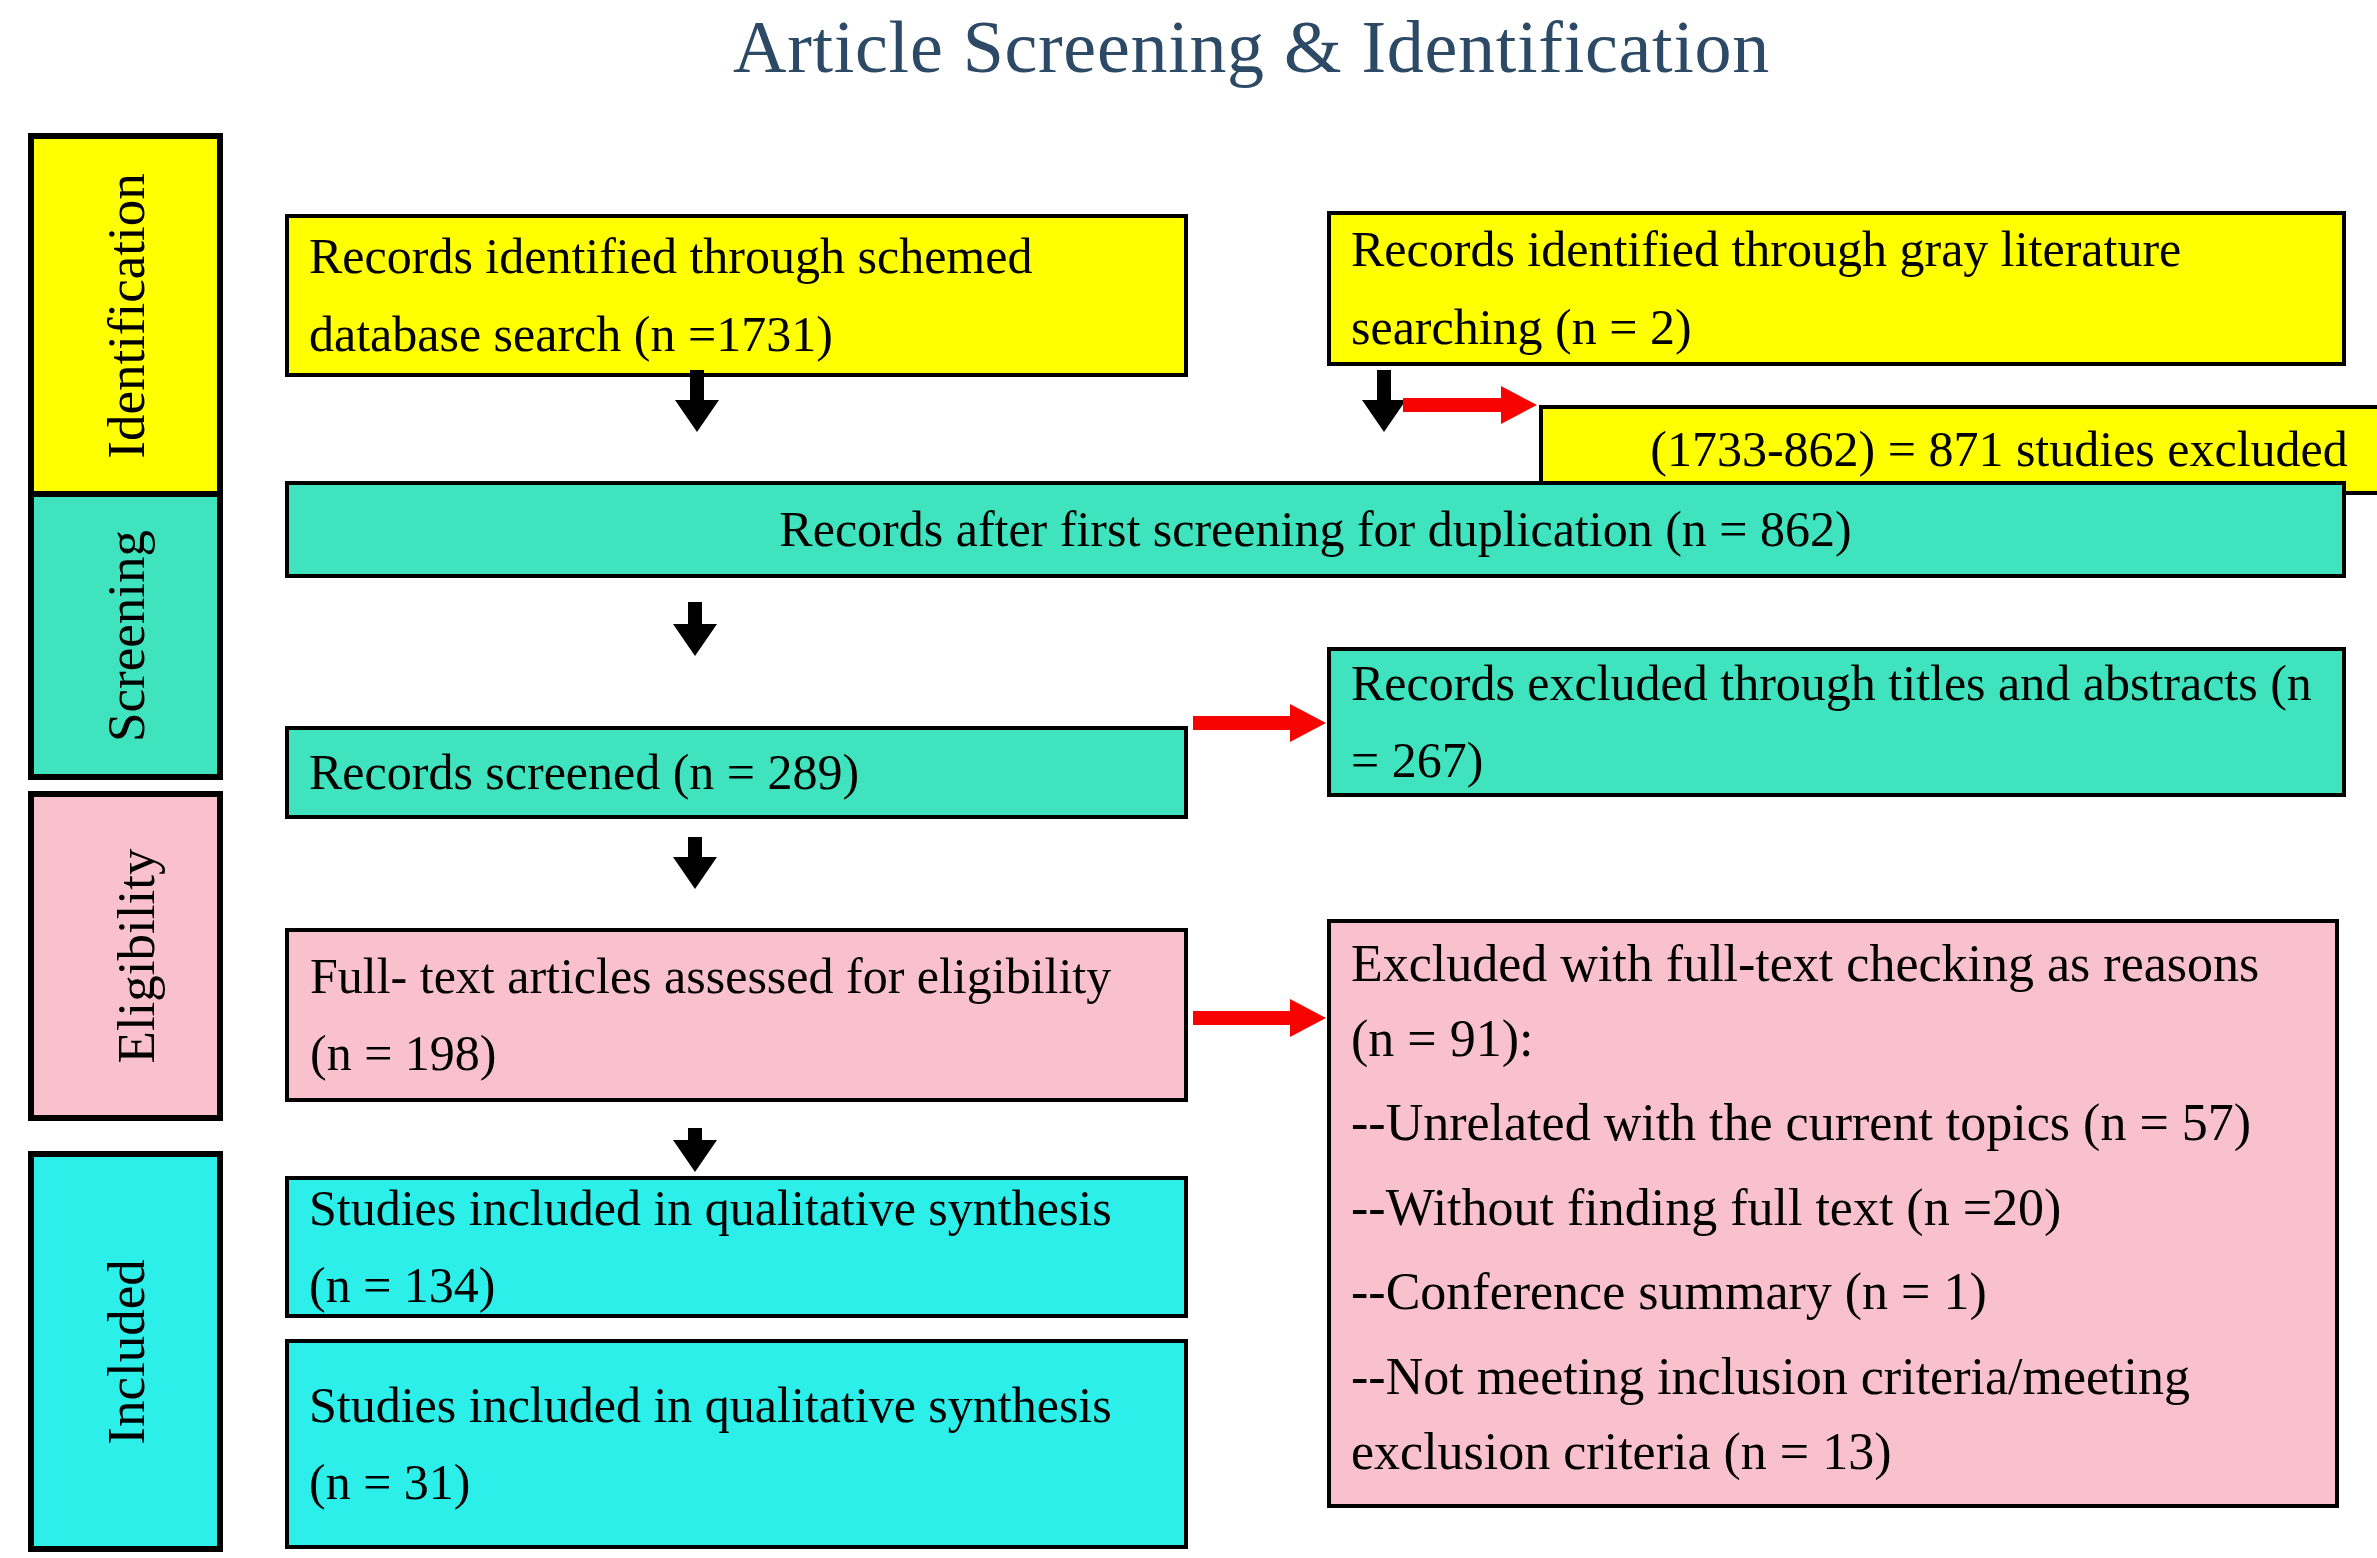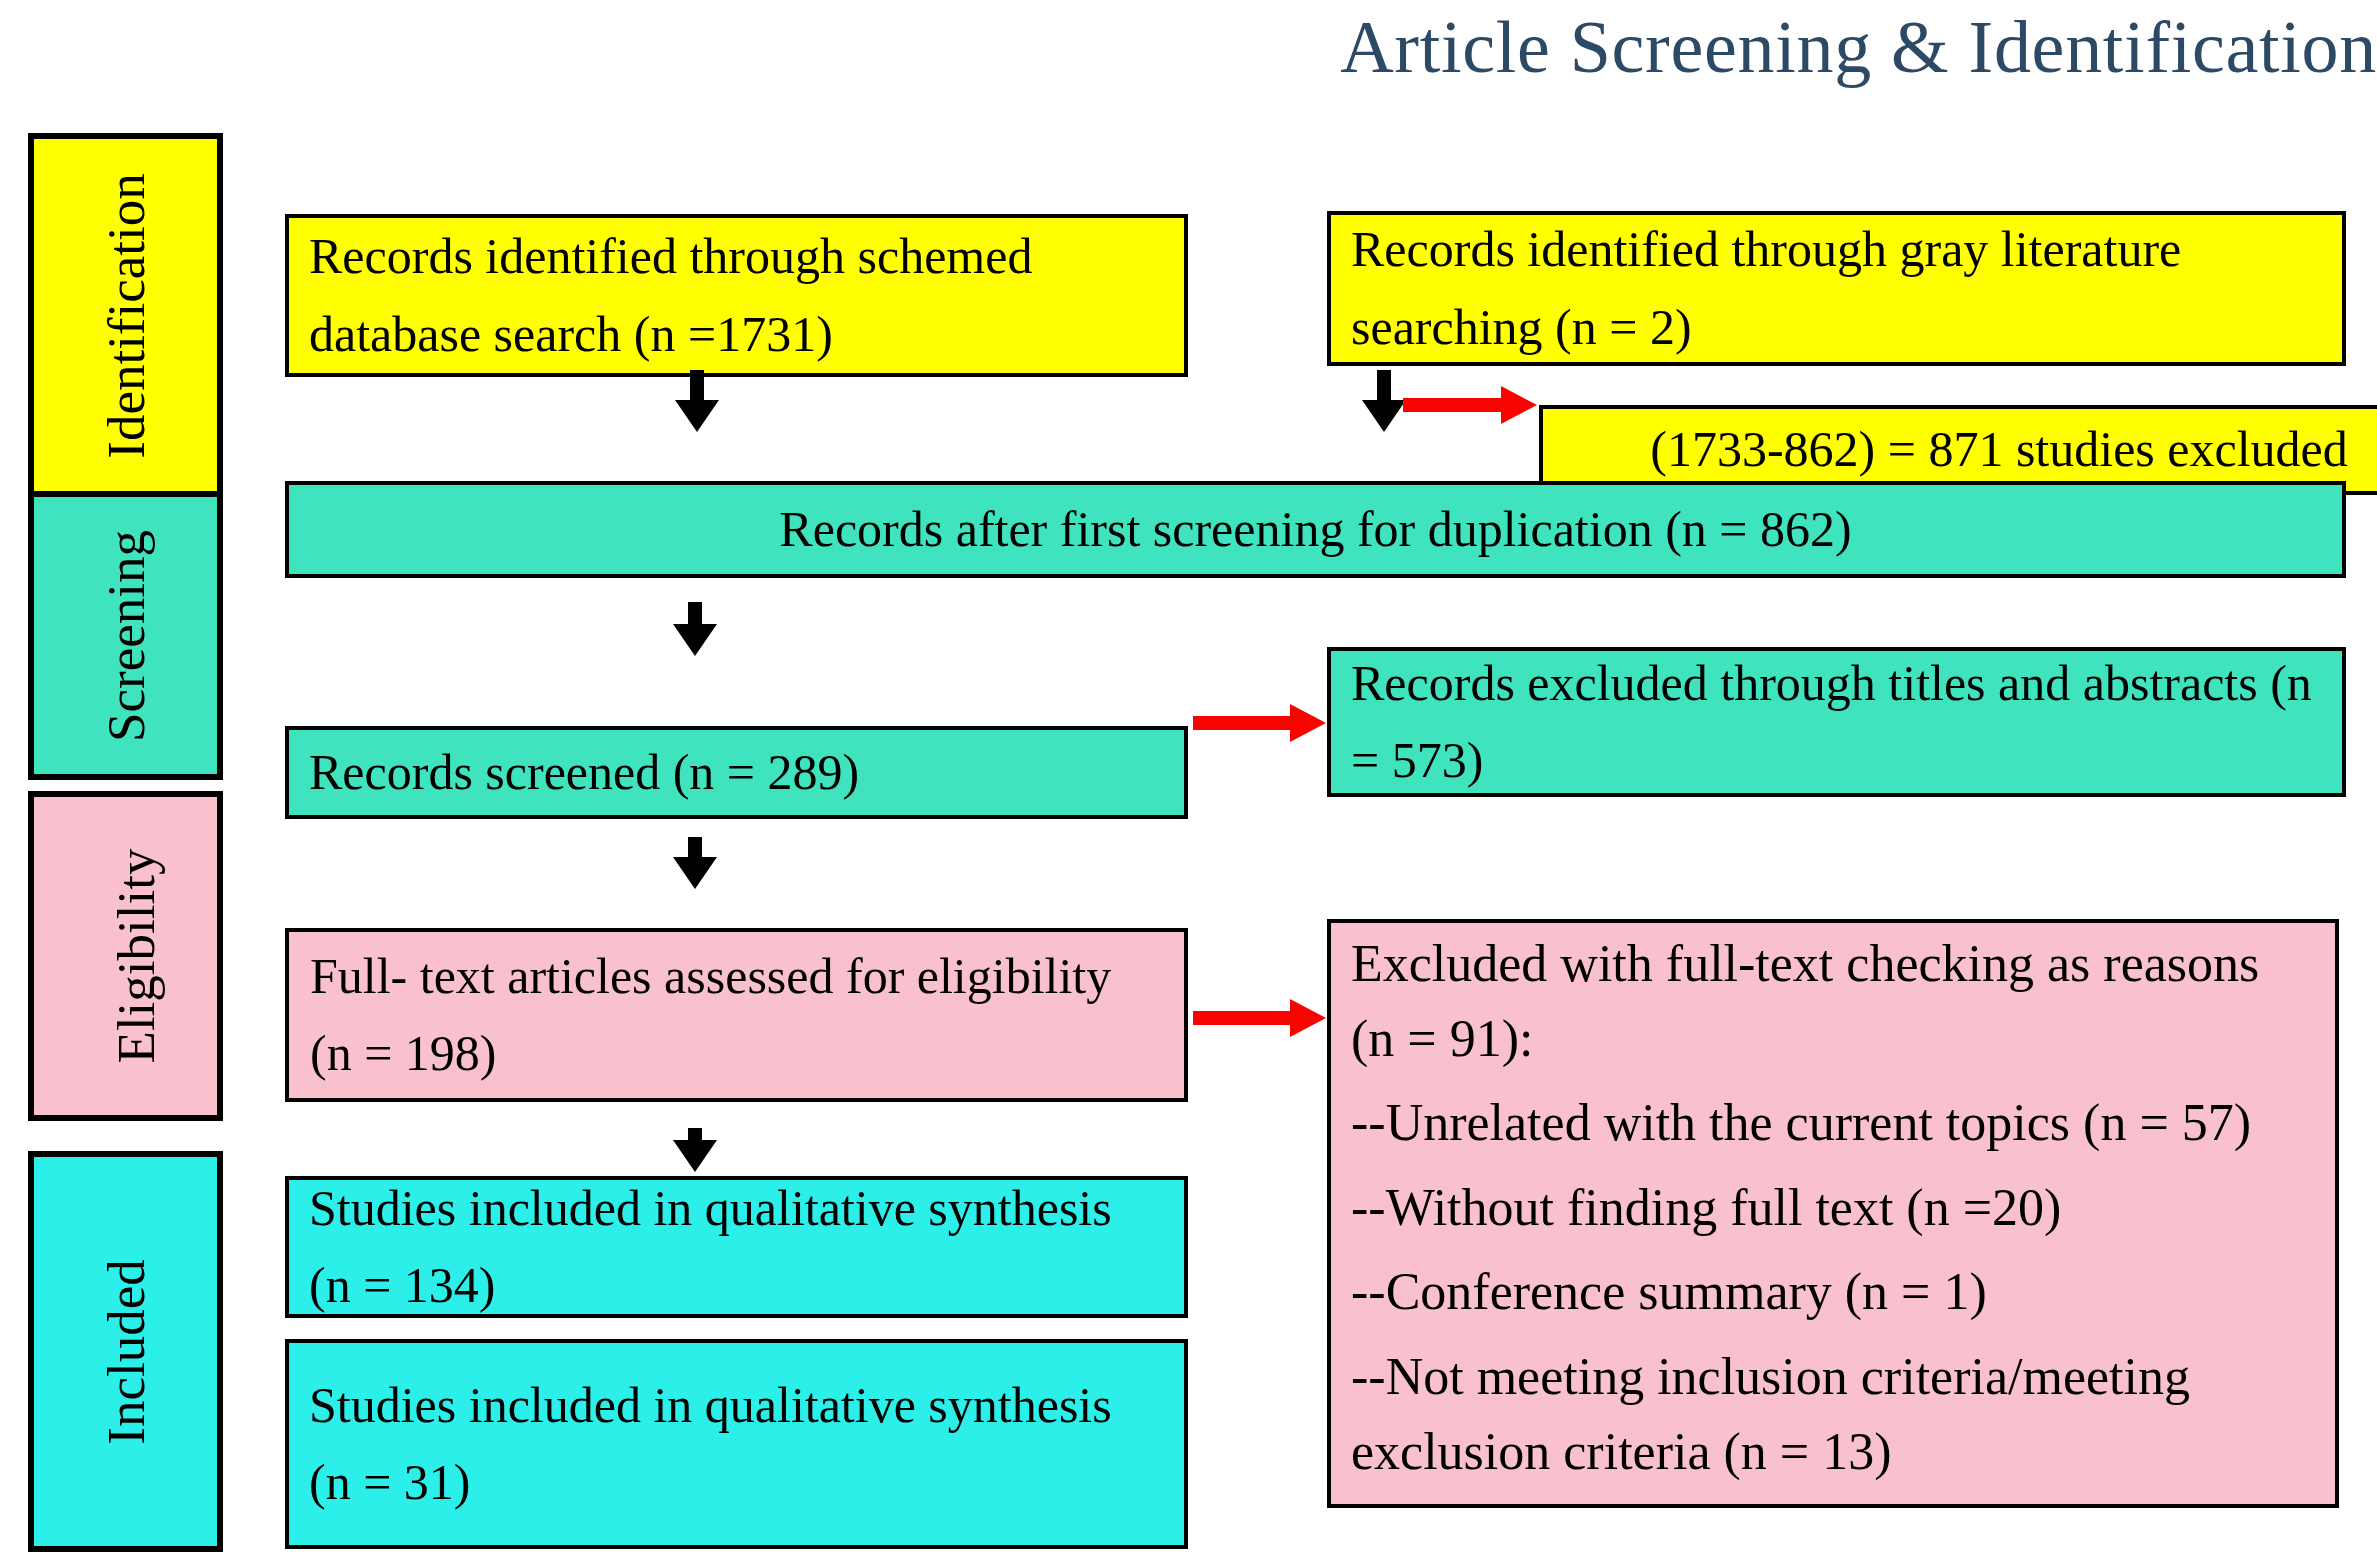--- a/index.html
+++ b/index.html
@@ -4,21 +4,21 @@
 <style>
   :root{
     --yellow:#FFFF00; --teal:#3FE3BD; --cyan:#2BEFE8; --pink:#F9C1CD;
     --red:#F80400; --ink:#000000; --title:#2C4A66;
   }
   html,body{margin:0;padding:0;background:#ffffff;}
   body{width:2377px;height:1559px;position:relative;overflow:hidden;
        font-family:"Liberation Serif","DejaVu Serif",serif;color:#000;}
   .stage{position:absolute;inset:0;}
 
-  .title{position:absolute;left:126px;top:5.3px;width:2251px;text-align:right;
+  .title{position:absolute;left:126px;top:5.3px;width:2251px;text-align:center;
          font-size:74px;color:var(--title);letter-spacing:0.7px;}
 
   .box{position:absolute;border:4px solid var(--ink);box-sizing:border-box;
        font-size:50px;line-height:1.55;display:flex;flex-direction:column;
        justify-content:center;padding:6.6px 20px;}
   .fill-yellow{background:var(--yellow);margin-top:40px;}
   .fill-teal{background:var(--teal);}
   .fill-pink{background:var(--pink);padding-left:21px;}
   .fill-cyan{background:var(--cyan);}
   .center-text{align-items:center;text-align:center;}
@@ -97,21 +97,21 @@
   <div class="box fill-teal" style="left:285px;top:726px;width:903px;height:93px;">
     <div>Records screened (n = 289)</div>
   </div>
 
   <div class="rarr" style="left:1193px;top:704px;width:133px;">
     <div class="shaft"></div>
       <div class="head"></div>
   </div>
 
   <div class="box fill-teal" style="left:1327px;top:647px;width:1019px;height:150px;">
-    <div>Records excluded through titles and abstracts (n = 573)</div>
+    <div>Records excluded through titles and abstracts (n = 267)</div>
   </div>
 
   <div class="darr" style="left:673px;top:837px;height:52px;">
     <div class="shaft"></div>
       <div class="head"></div>
   </div>
 
   <div class="box fill-pink" style="left:285px;top:928px;width:903px;height:174px;">
     <div>Full- text articles assessed for eligibility (n = 198)</div>
   </div>

